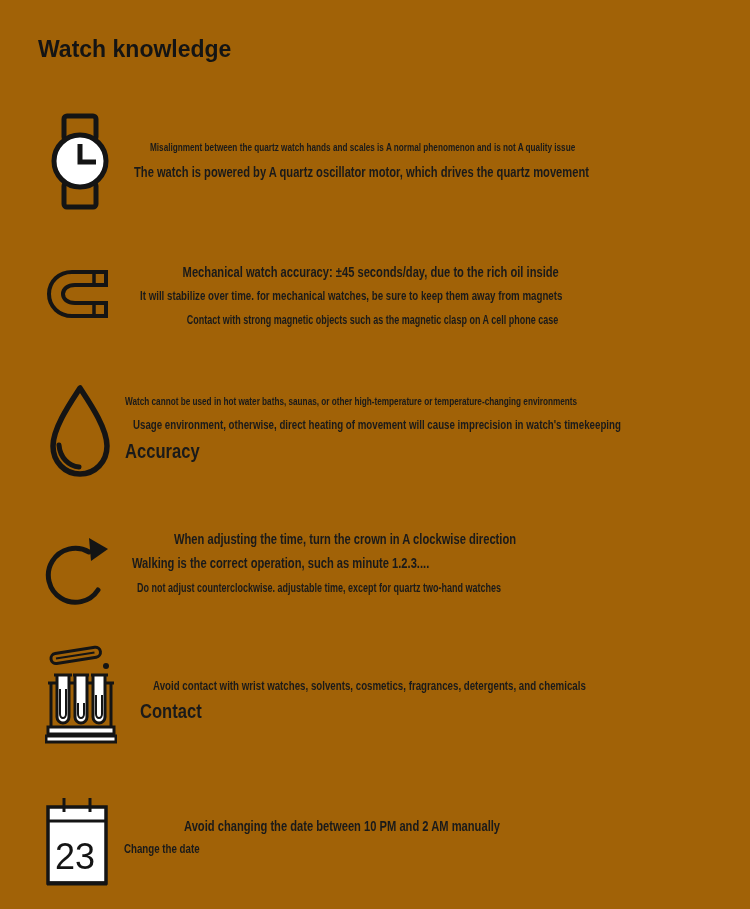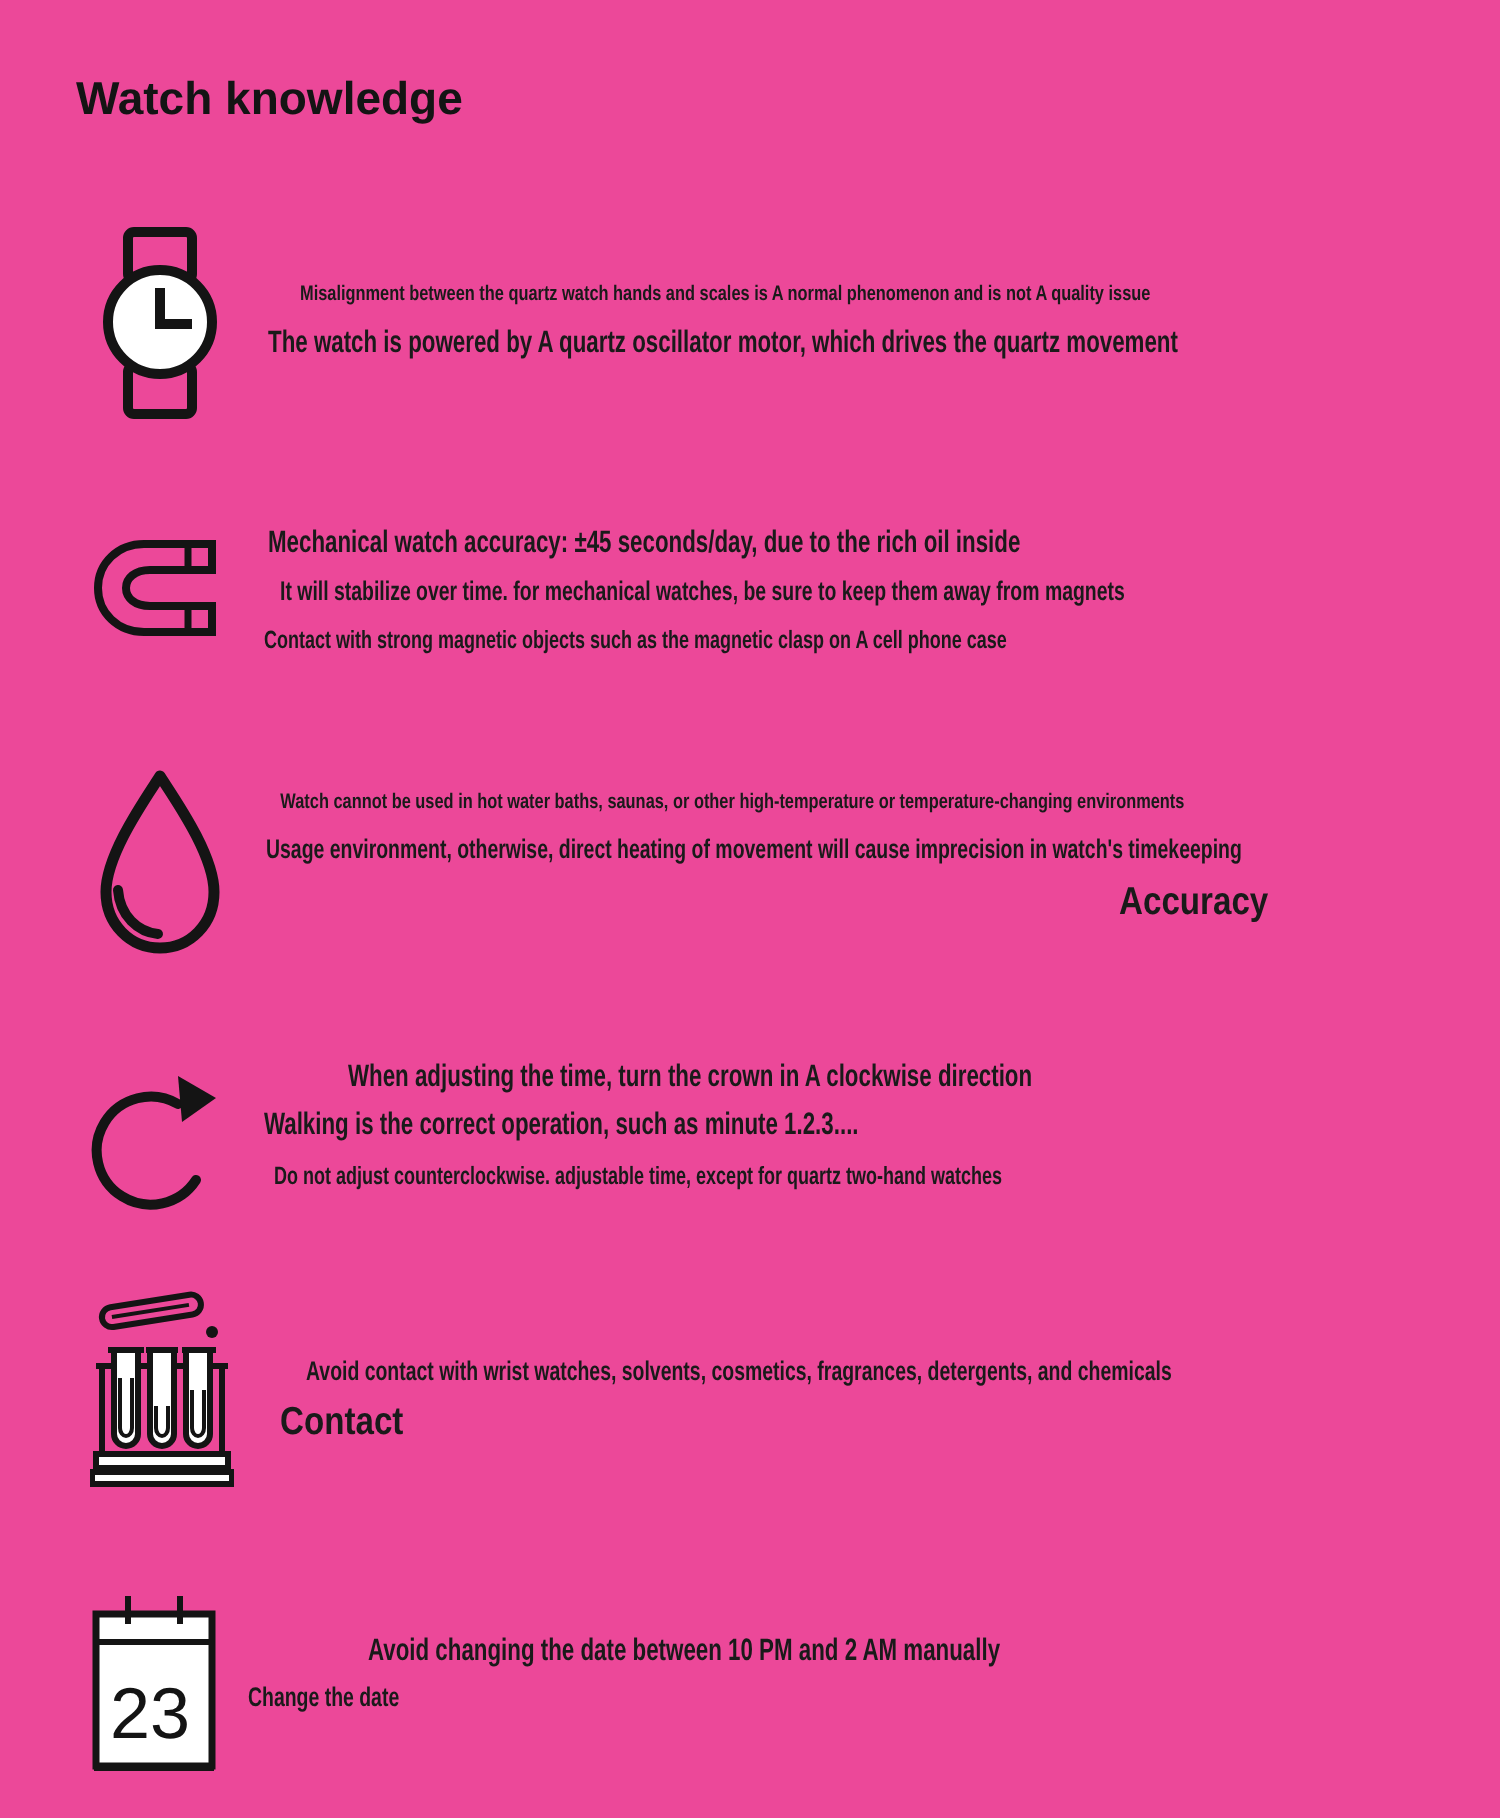--- a/index.html
+++ b/index.html
@@ -1,17 +1,17 @@
 <!DOCTYPE html>
 <html><head>
 <meta charset="utf-8">
 <style>
   html,body{margin:0;padding:0;background:#fff;}
   .page{
-    position:relative;width:750px;height:909px;background:#ec4899;overflow:hidden;
+    position:relative;width:750px;height:909px;background:#a16207;overflow:hidden;
     font-family:"Liberation Sans","DejaVu Sans",sans-serif;color:#161616;
   }
   .title{
     position:absolute;left:38px;top:36px;margin:0;
     font-size:23px;font-weight:bold;letter-spacing:0;color:#141414;
     white-space:nowrap;
   }
   .sec{position:absolute;left:0;top:0;width:750px;}
   .icon{position:absolute;left:45px;top:0;}
   .icon svg{display:block;}
@@ -20,22 +20,22 @@
     margin:0 0 6px 0;font-weight:bold;white-space:nowrap;color:#1a1a1a;
     transform-origin:0 50%;
   }
   .xs{font-size:10.5px;line-height:13px;transform:scaleX(0.78);}
   .sm{font-size:12.5px;line-height:16px;transform:scaleX(0.72);}
   .md{font-size:13.5px;line-height:17px;transform:scaleX(0.72);}
   .lg{font-size:15.5px;line-height:19px;transform:scaleX(0.72);}
   .xl{font-size:19.5px;line-height:24px;transform:scaleX(0.85);}
   
   .sec1{top:113px;} .sec1 .txt{top:28px;} .sec1 .l1{margin-bottom:8px;margin-left:26px;} .sec1 .l2{margin-left:10px;}
-  .sec2{top:262px;} .sec2 .icon{top:6px;} .sec2 .txt{top:0;} .sec2 .l1{margin-left:10px;} .sec2 .l2{margin-left:16px;margin-bottom:8px;} .sec2 .l3{margin-left:8px;}
-  .sec3{top:383px;} .sec3 .txt{top:12px;text-align:right;} .sec3 .l1{margin-bottom:8px;margin-left:1px;} .sec3 .l2{margin-left:9px;} .sec3 .l3{margin-left:1px;}
+  .sec2{top:262px;} .sec2 .icon{top:6px;} .sec2 .txt{top:0;text-align:right;} .sec2 .l1{margin-left:10px;} .sec2 .l2{margin-left:16px;margin-bottom:8px;} .sec2 .l3{margin-left:8px;}
+  .sec3{top:383px;} .sec3 .txt{top:12px;} .sec3 .l1{margin-bottom:8px;margin-left:1px;} .sec3 .l2{margin-left:9px;} .sec3 .l3{margin-left:1px;}
   .sec4{top:524px;} .sec4 .icon{top:4px;} .sec4 .txt{top:5px;} .sec4 .l1{margin-left:50px;margin-bottom:5px;} .sec4 .l2{margin-left:8px;margin-bottom:8px;} .sec4 .l3{margin-left:13px;}
   .sec5{top:645px;} .sec5 .txt{top:32px;margin-left:16px;} .sec5 .l1{margin-left:13px;margin-bottom:5px;} .sec5 .l2{margin-left:0;}
   .sec6{top:792px;} .sec6 .icon{top:3px;} .sec6 .txt{top:24px;} .sec6 .l1{margin-left:60px;margin-bottom:5px;} .sec6 .l2{margin-left:0;}
   .ink-stroke{stroke:#141414;fill:none;}
 </style>
 </head>
 <body>
 
 <div class="page">
 

